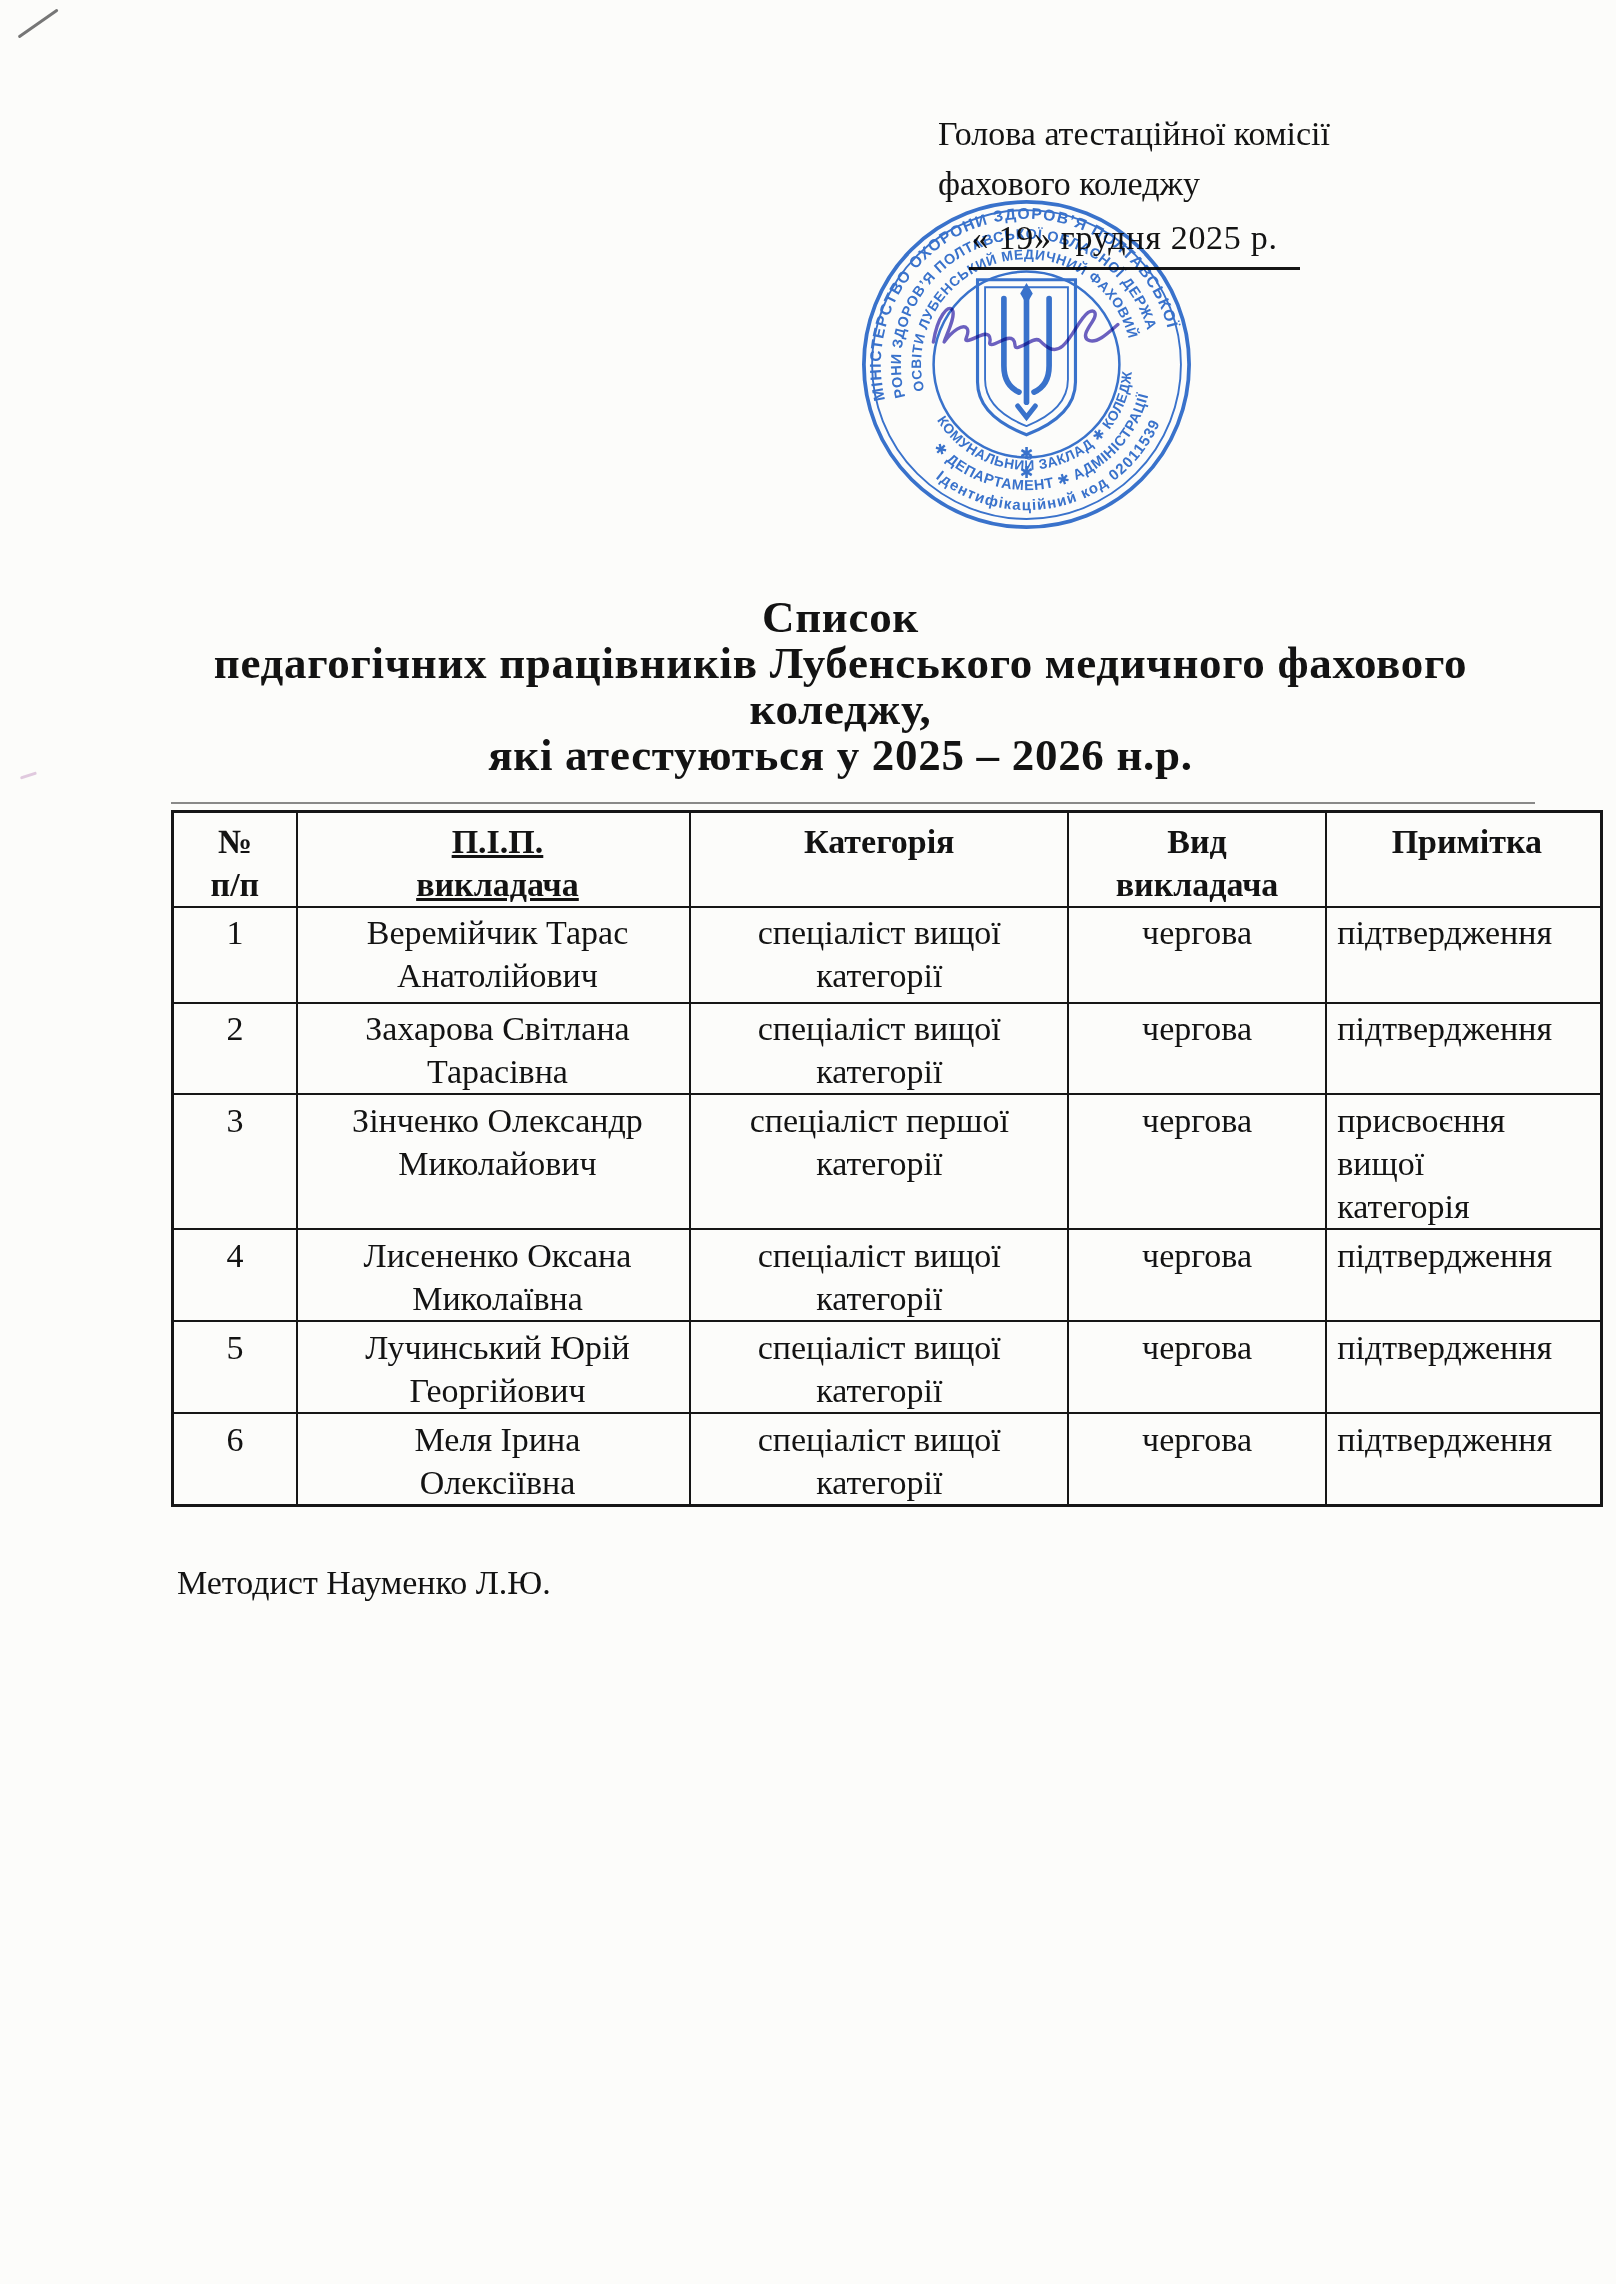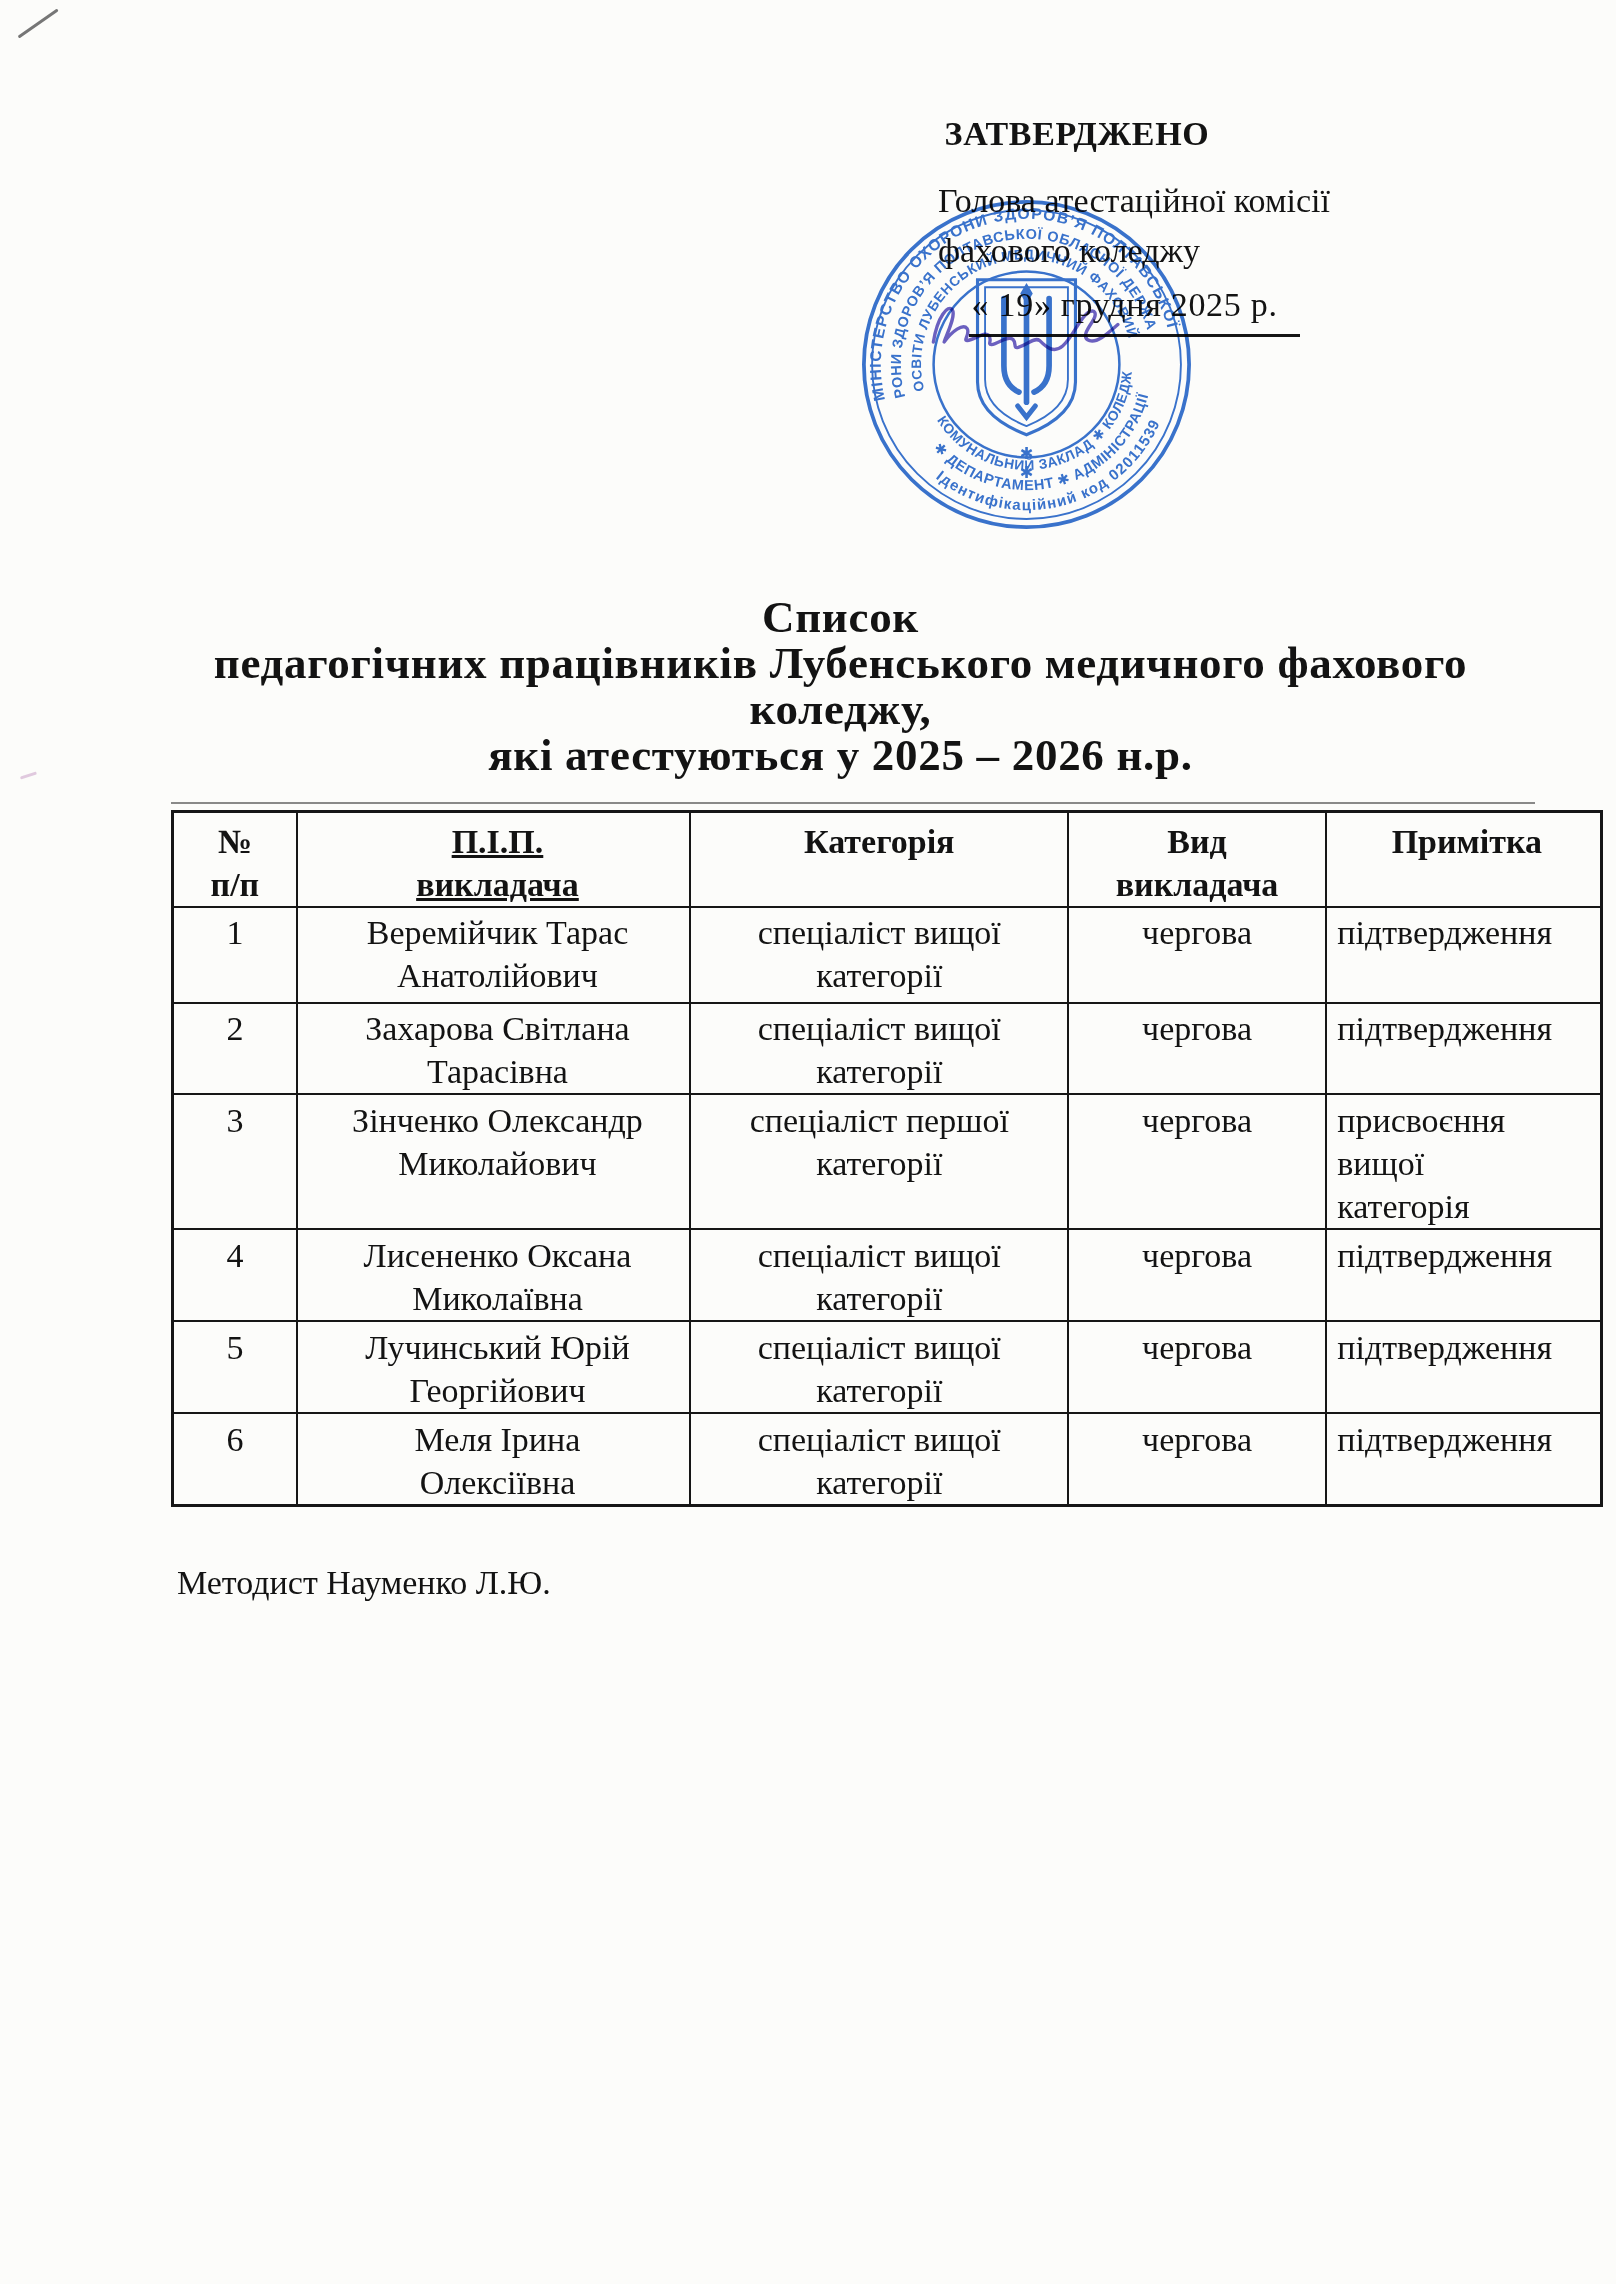--- a/index.html
+++ b/index.html
@@ -93,21 +93,20 @@
 </style>
 </head>
 <body>
 
 <div class="page">
 
   <div class="scratch-mark"></div>
   <div class="dust-speck"></div>
 
   <div class="approval">
-    <div class="approved-word">ЗАТВЕРДЖЕНО</div>
     <div>Голова атестаційної комісії</div>
     <div>фахового коледжу</div>
     <div class="date-row">
       <span class="date-text">« 19»  грудня  2025 р.</span>
     </div>
   </div>
 
   <svg class="stamp" viewBox="0 0 540 540">
     <defs>
       <path id="arcOuterTop" d="M 38,270 A 232,232 0 1 1 502,270" fill="none"></path>

